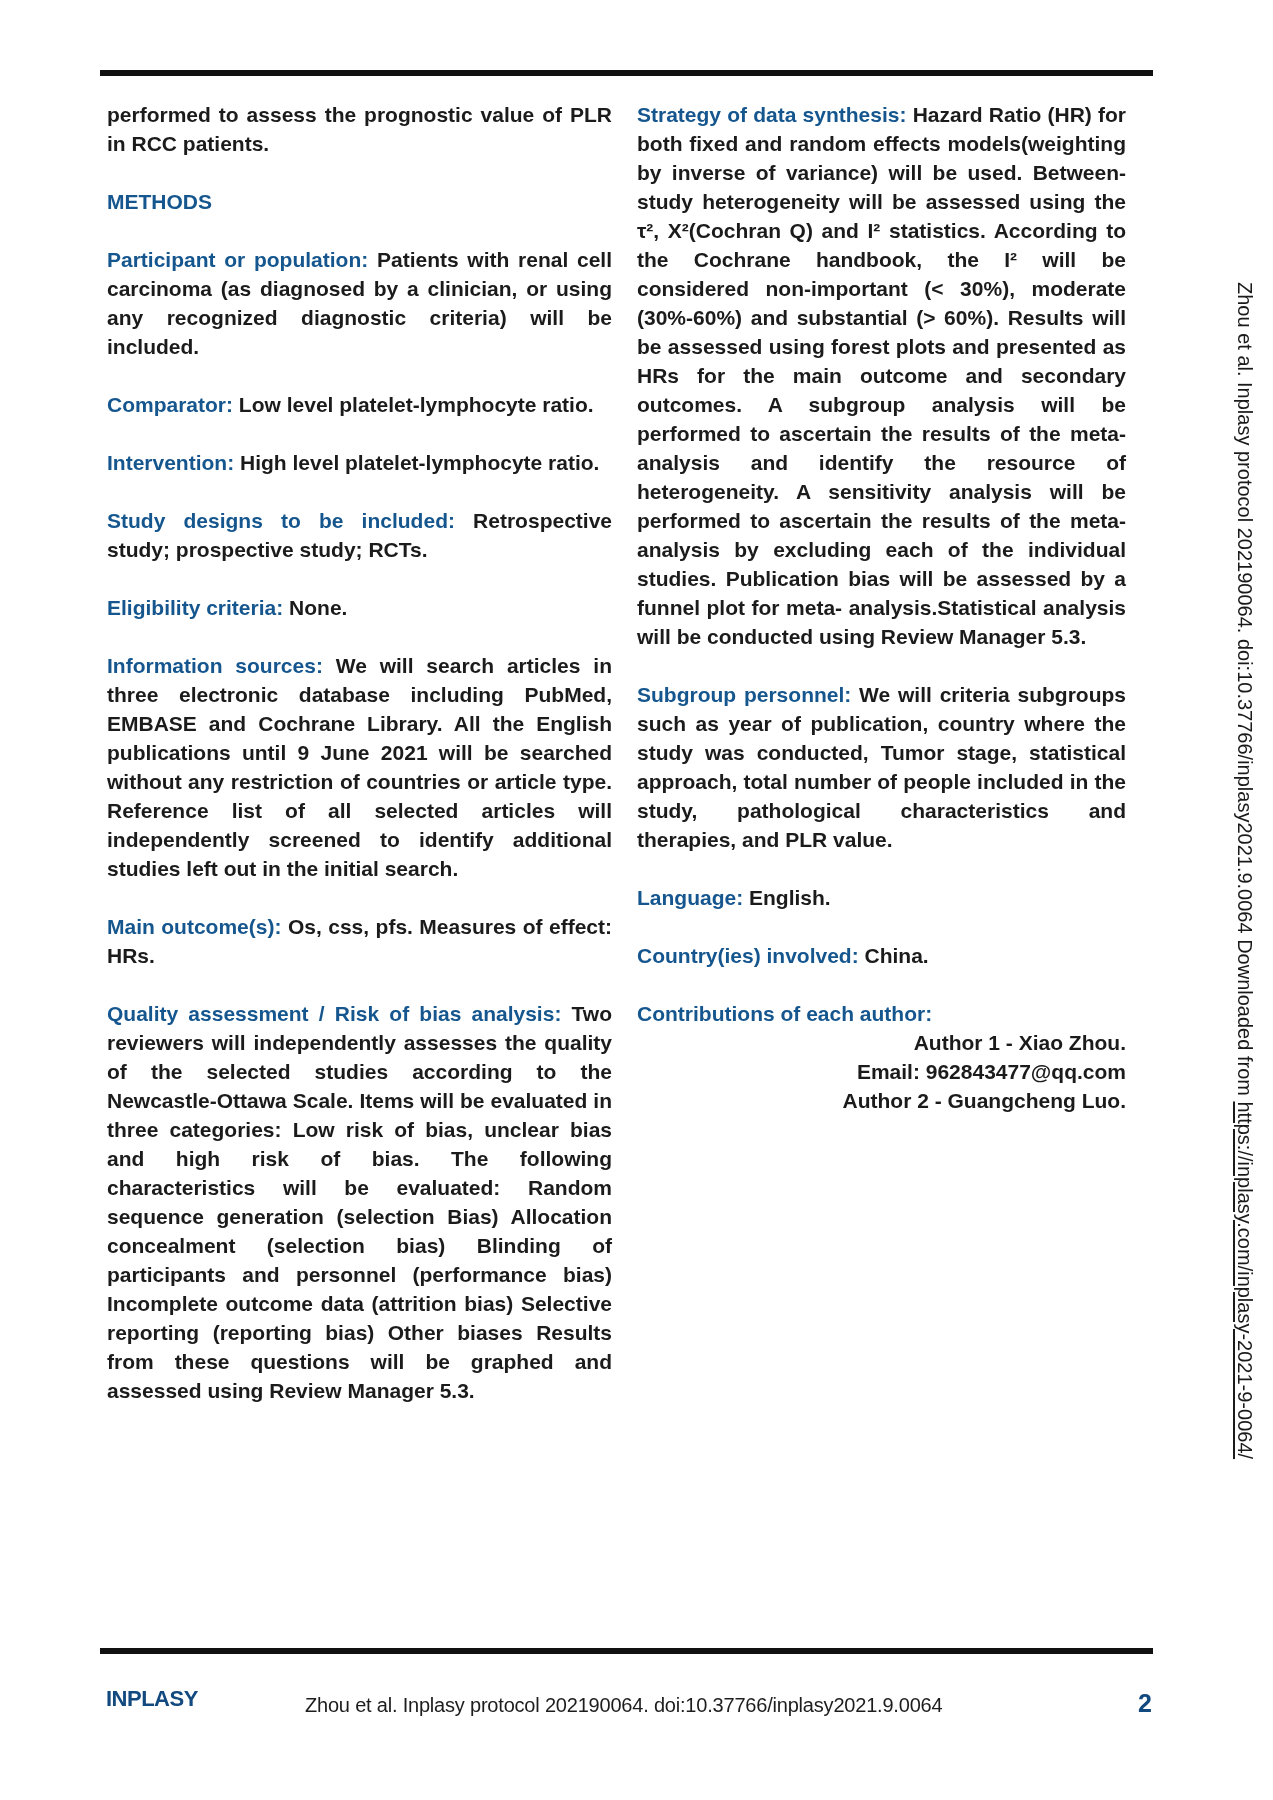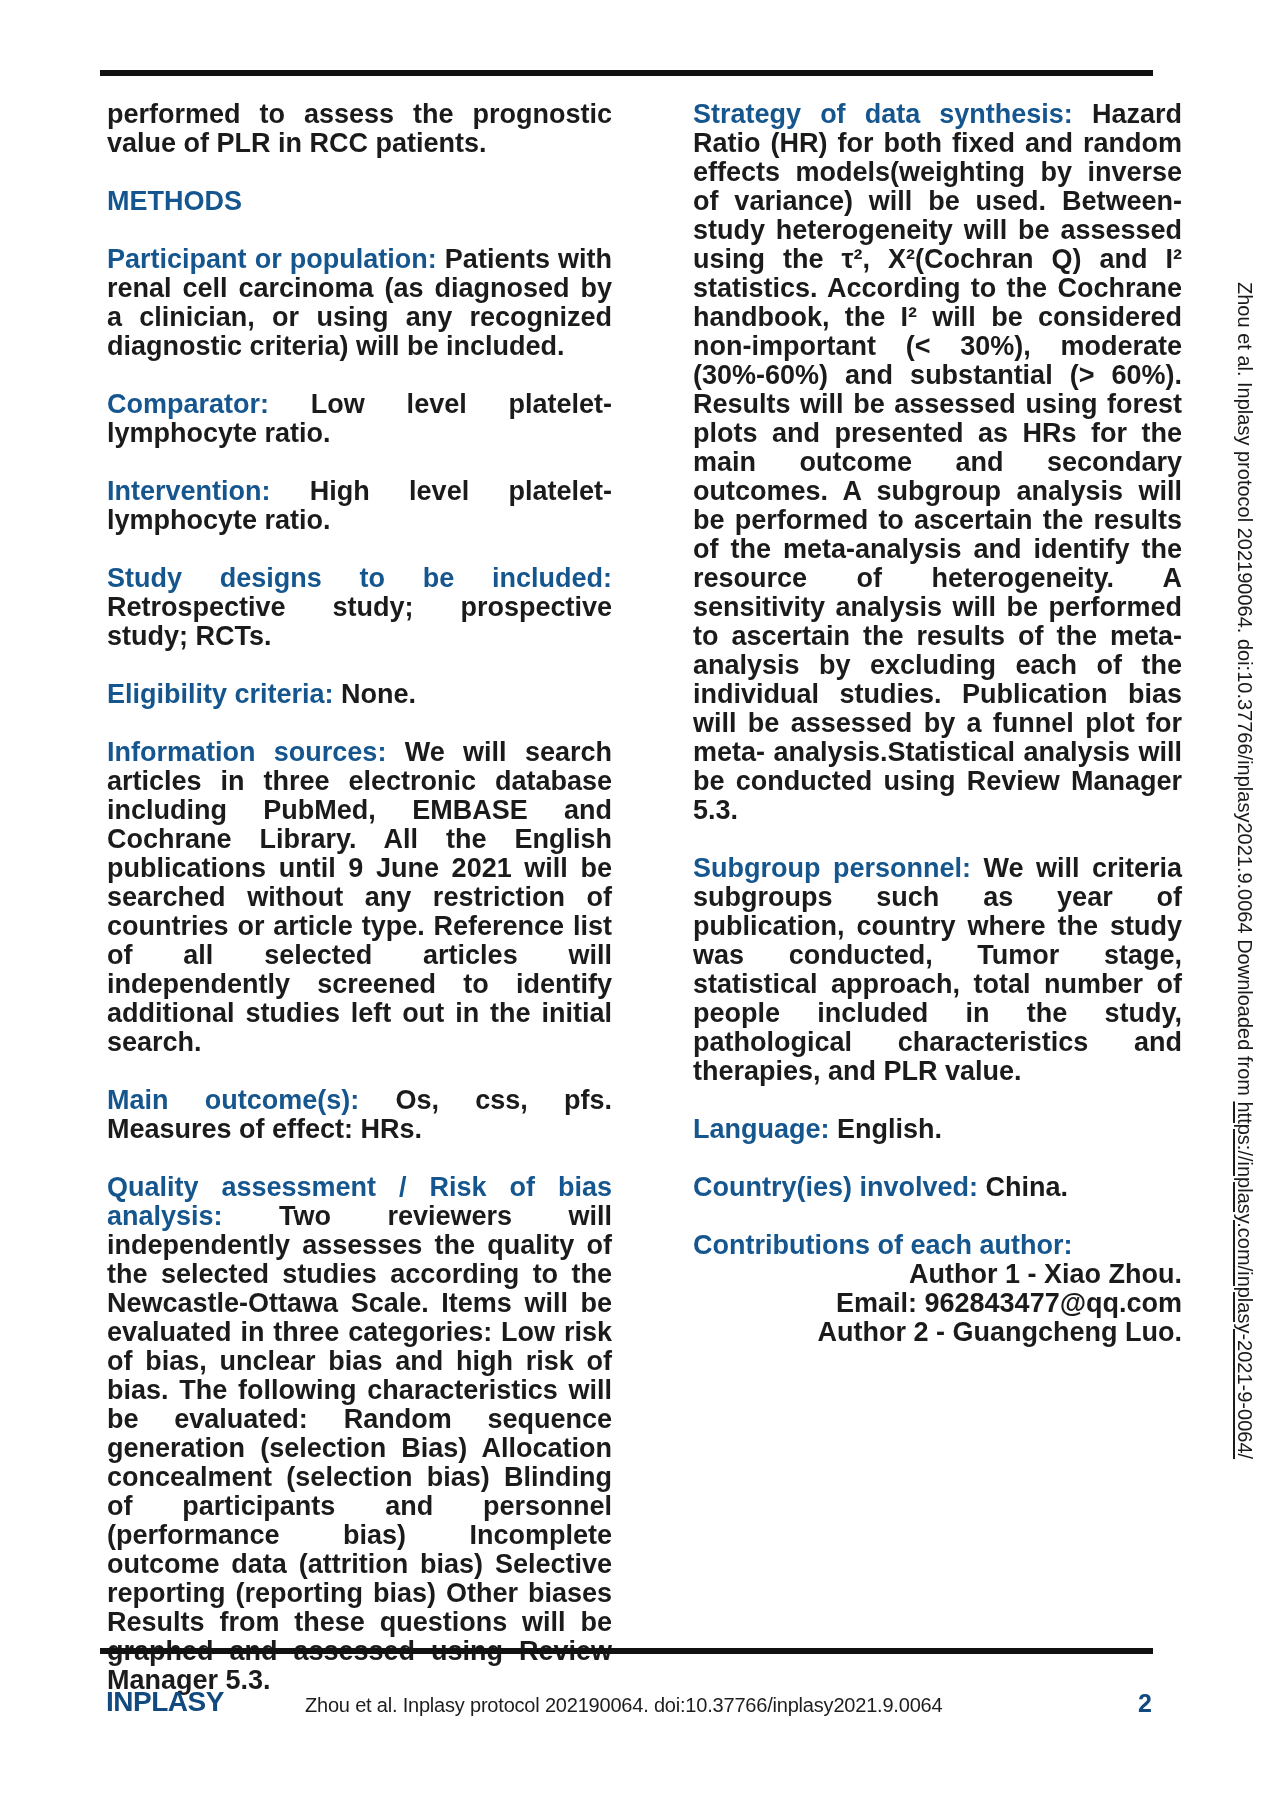--- a/index.html
+++ b/index.html
@@ -13,38 +13,38 @@
   body{
     width:1273px;height:1800px;position:relative;overflow:hidden;
     font-family:"Liberation Sans","DejaVu Sans",sans-serif;
     color:var(--ink);
   }
   .rule{position:absolute;left:100px;width:1053px;height:6px;background:var(--rule);}
   .rule.top{top:70px;}
   .rule.bottom{top:1648px;}
   .col{
     position:absolute;top:100px;
-    font-size:27px;line-height:29px;font-weight:bold;
+    font-size:21px;line-height:29px;font-weight:bold;
     text-align:justify;color:var(--ink);
   }
   .col-left{left:107px;width:505px;}
-  .col-right{left:693px;width:489px;}
+  .col-right{left:637px;width:489px;}
   .para{margin-bottom:29px;text-align:justify;}
   .para .label{color:var(--blue);}
   .para .line{display:block;text-align:right;}
   .sidebar{
     position:absolute;left:1257px;top:282px;width:1330px;
     transform:rotate(90deg);transform-origin:0 0;
     font-size:20px;line-height:24px;font-weight:normal;color:#1a1a1a;
     white-space:nowrap;
   }
   .sidebar .link{text-decoration:underline;text-underline-offset:3px;}
   .footer-logo{
     position:absolute;left:106px;top:1686px;
-    font-size:28px;font-weight:bold;letter-spacing:-0.5px;color:var(--logo-blue);
+    font-size:22px;font-weight:bold;letter-spacing:-0.5px;color:var(--logo-blue);
   }
   .footer-citation{
     position:absolute;left:305px;top:1694px;
     font-size:20px;font-weight:normal;letter-spacing:-0.2px;color:#1d1d1d;
   }
   .footer-page{
     position:absolute;left:1138px;top:1689px;
     font-size:25px;font-weight:bold;color:var(--logo-blue);
   }
 </style>

